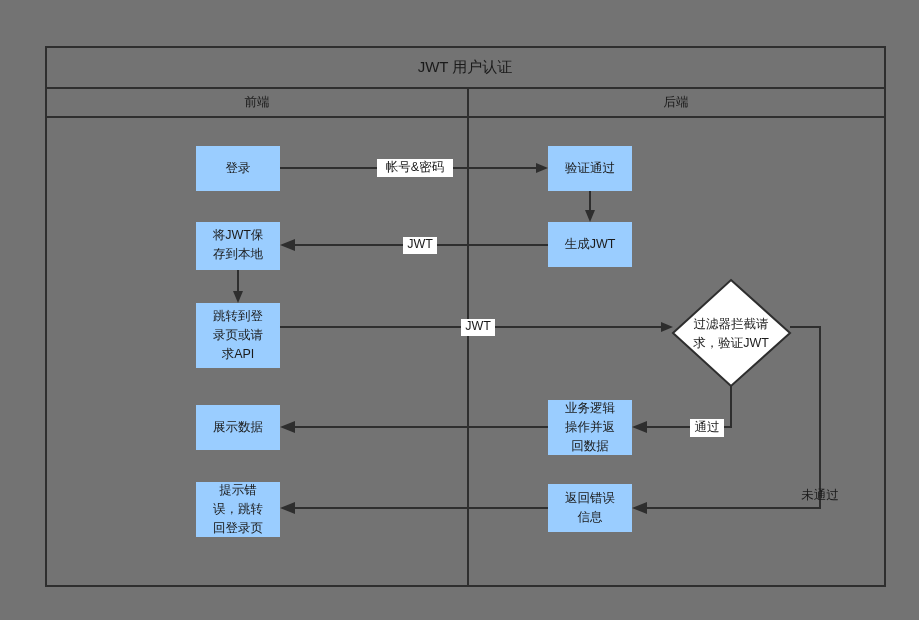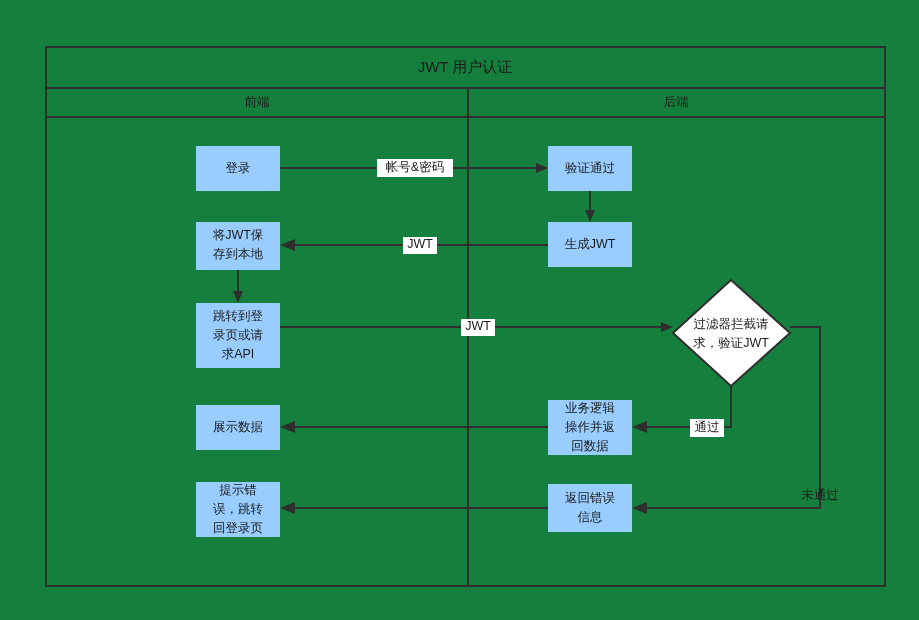--- a/index.html
+++ b/index.html
@@ -8,21 +8,21 @@
     background: #ffffff;
     width: 919px;
     height: 620px;
     overflow: hidden;
     font-family: "Liberation Sans", "DejaVu Sans", sans-serif;
   }
   #stage {
     position: relative;
     width: 919px;
     height: 620px;
-    background: #15803d;
+    background: #737373;
   }
   svg#flow {
     position: absolute;
     left: 0;
     top: 0;
     width: 919px;
     height: 620px;
   }
   .frame-line {
     fill: none;

